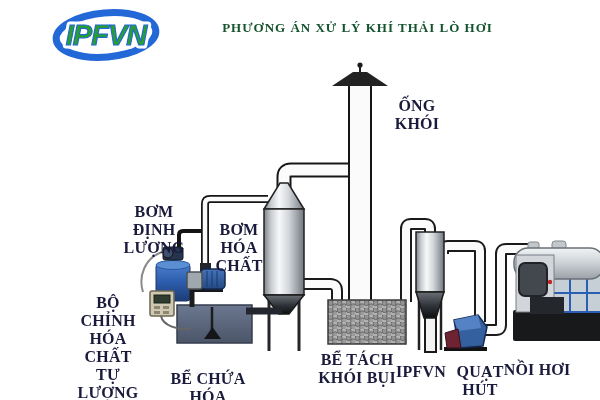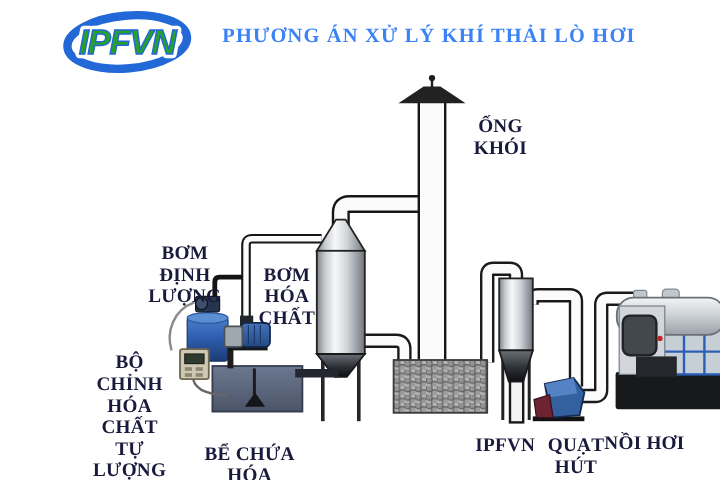--- a/index.html
+++ b/index.html
@@ -1,20 +1,20 @@
 <!DOCTYPE html>
 <html><head>
 <meta charset="utf-8">
 <style>
   html,body{margin:0;padding:0;background:#ffffff;}
   .stage{position:relative;width:600px;height:400px;background:#ffffff;overflow:hidden;
          font-family:"Liberation Serif","DejaVu Serif",serif;margin-left:40px;}
   .diagram-svg{position:absolute;left:0;top:0;}
   .title{position:absolute;left:130px;top:20px;width:375px;text-align:center;
-         font-size:17px;font-weight:bold;color:#3b82f6;letter-spacing:1px;}
+         font-size:13px;font-weight:bold;color:#14532d;letter-spacing:1px;}
   .eq-label{position:absolute;text-align:center;font-size:16px;font-weight:bold;
             color:#1a1a3c;line-height:1.12;white-space:pre-line;letter-spacing:0.2px;}
   .lbl-ong-khoi{left:337px;top:97px;width:80px;}
   .lbl-bom-dinh-luong{left:67px;top:203px;width:94px;}
   .lbl-bom-hoa-chat{left:163px;top:221px;width:72px;}
   .lbl-bo-chinh{left:28px;top:294px;width:80px;}
   .lbl-be-chua{left:126px;top:370px;width:84px;}
   .lbl-thap{left:199px;top:351px;width:80px;}
   .lbl-be-tach{left:277px;top:351px;width:80px;}
   .lbl-cyclon{left:347px;top:363px;width:68px;}
@@ -193,16 +193,18 @@
   <div class="eq-label lbl-ong-khoi">ỐNG KHÓI</div>
   <div class="eq-label lbl-bom-dinh-luong">BƠM
 ĐỊNH LƯỢNG</div>
   <div class="eq-label lbl-bom-hoa-chat">BƠM
 HÓA CHẤT</div>
   <div class="eq-label lbl-bo-chinh">BỘ CHỈNH
 HÓA CHẤT
 TỰ LƯỢNG</div>
   <div class="eq-label lbl-be-chua">BỂ CHỨA
 HÓA CHẤT</div>
+  <div class="eq-label lbl-be-tach">BỂ TÁCH
+KHÓI BỤI</div>
   <div class="eq-label lbl-cyclon">IPFVN</div>
   <div class="eq-label lbl-quat-hut">QUẠT HÚT</div>
   <div class="eq-label lbl-noi-hoi">NỒI HƠI</div>
 </div>
 
 </body></html>

